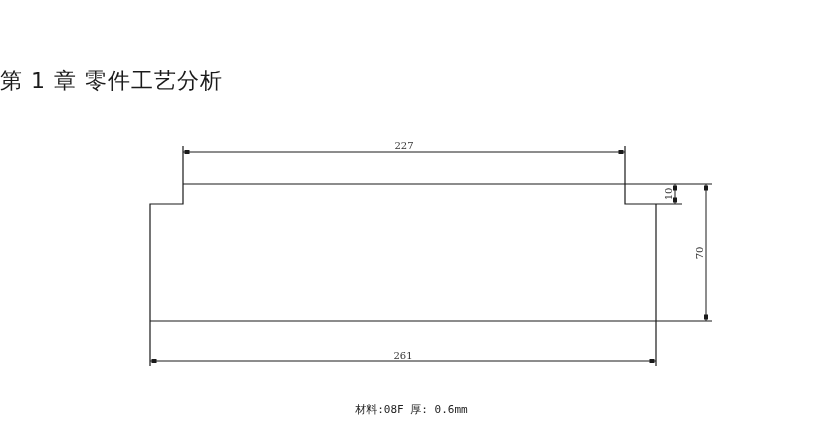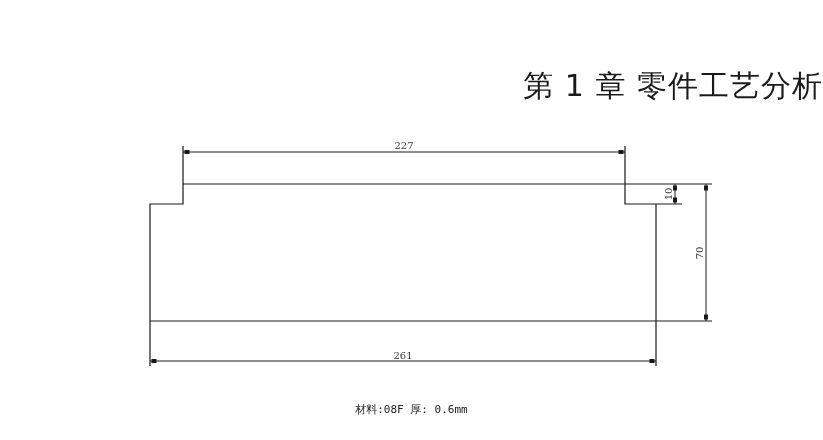--- a/index.html
+++ b/index.html
@@ -1,17 +1,17 @@
 <!DOCTYPE html>
 <html><head>
 <meta charset="utf-8">
 <style>
   html, body { margin:0; padding:0; background:#ffffff; }
   body { width:823px; height:440px; position:relative; overflow:hidden; font-family:"DejaVu Sans", sans-serif; }
-  .title { position:absolute; left:0; width:823px; top:66px; text-align:right; font-size:30px; color:#1a1a1a; letter-spacing:1px; }
+  .title { position:absolute; left:0; width:823px; top:66px; text-align:left; font-size:22px; color:#1a1a1a; letter-spacing:1px; }
   .caption { position:absolute; left:0; width:823px; top:402px; text-align:center; font-size:11px; color:#222; font-family:"DejaVu Sans Mono", monospace; }
   svg { position:absolute; left:0; top:0; }
   .dimtext { font-family:"DejaVu Serif", serif; font-size:10px; fill:#333; }
 </style>
 </head>
 <body>
 
 <div class="title">第 1 章  零件工艺分析</div>
 
 <svg width="823" height="440">

